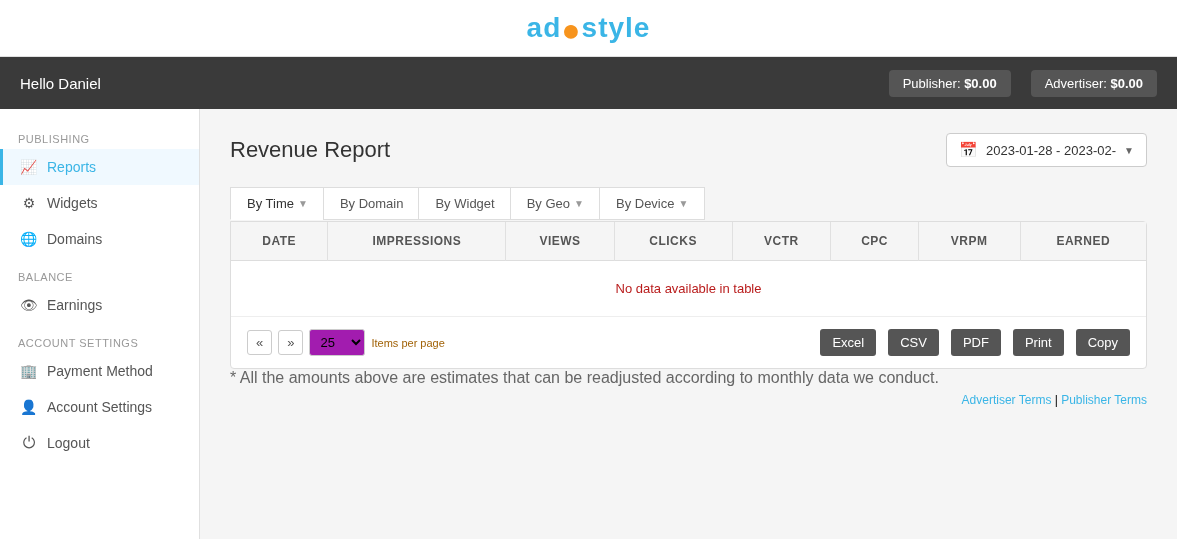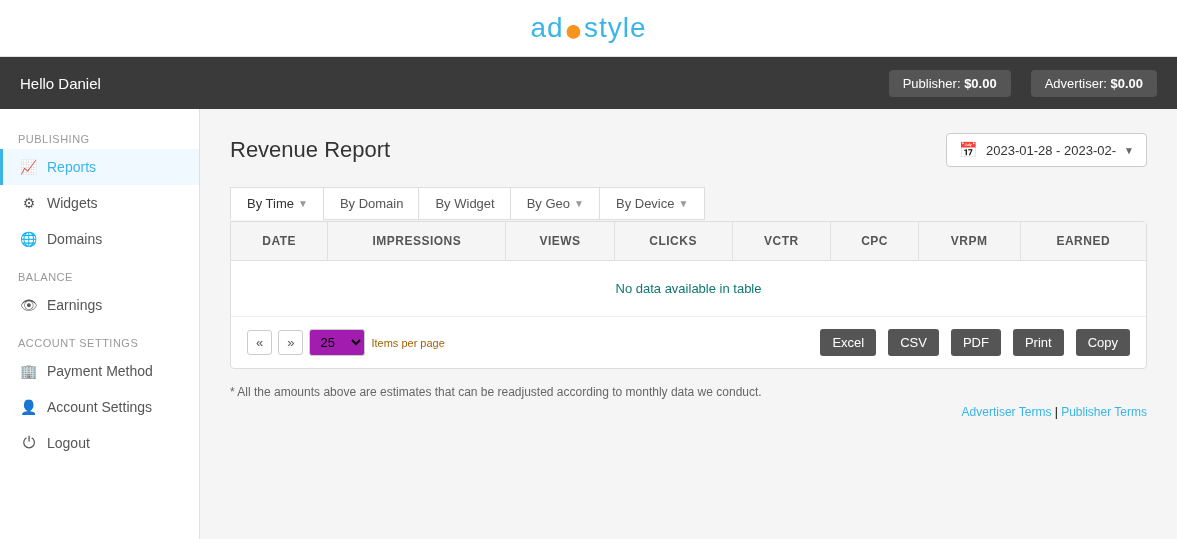--- a/index.html
+++ b/index.html
@@ -7,21 +7,21 @@
 
     
     .top-bar {
       background: #fff;
       text-align: center;
       padding: 12px 0;
       border-bottom: 1px solid #e0e0e0;
     }
     .logo-text {
       font-size: 28px;
-      font-weight: normal;
+      font-weight: bold;
       color: #3ab5e6;
       letter-spacing: 1px;
     }
     .logo-text .dot {
       color: #f7941d;
       font-size: 32px;
       line-height: 0;
       vertical-align: middle;
     }
 
@@ -193,21 +193,21 @@
     }
     .report-table th:last-child { border-right: none; }
     .report-table td {
       padding: 14px 16px;
       text-align: center;
       color: #3ab5e6;
       font-size: 13px;
     }
     .no-data-row td {
       padding: 20px;
-      color: #0f766e;
+      color: #b91c1c;
     }
 
     
     .table-footer {
       display: flex;
       align-items: center;
       justify-content: space-between;
       padding: 12px 16px;
       border-top: 1px solid #eee;
     }
@@ -246,23 +246,23 @@
       background: #555;
       color: #fff;
       border: none;
       border-radius: 3px;
       cursor: pointer;
       font-size: 13px;
     }
 
     
     .footer-note {
-      font-size: 12px;
+      font-size: 16px;
       color: #666;
-      margin-top: 16px;
+      margin-top: 0;
     }
     .footer-links {
       text-align: right;
       margin-top: 6px;
       font-size: 12px;
     }
     .footer-links a {
       color: #3ab5e6;
       text-decoration: none;
     }

